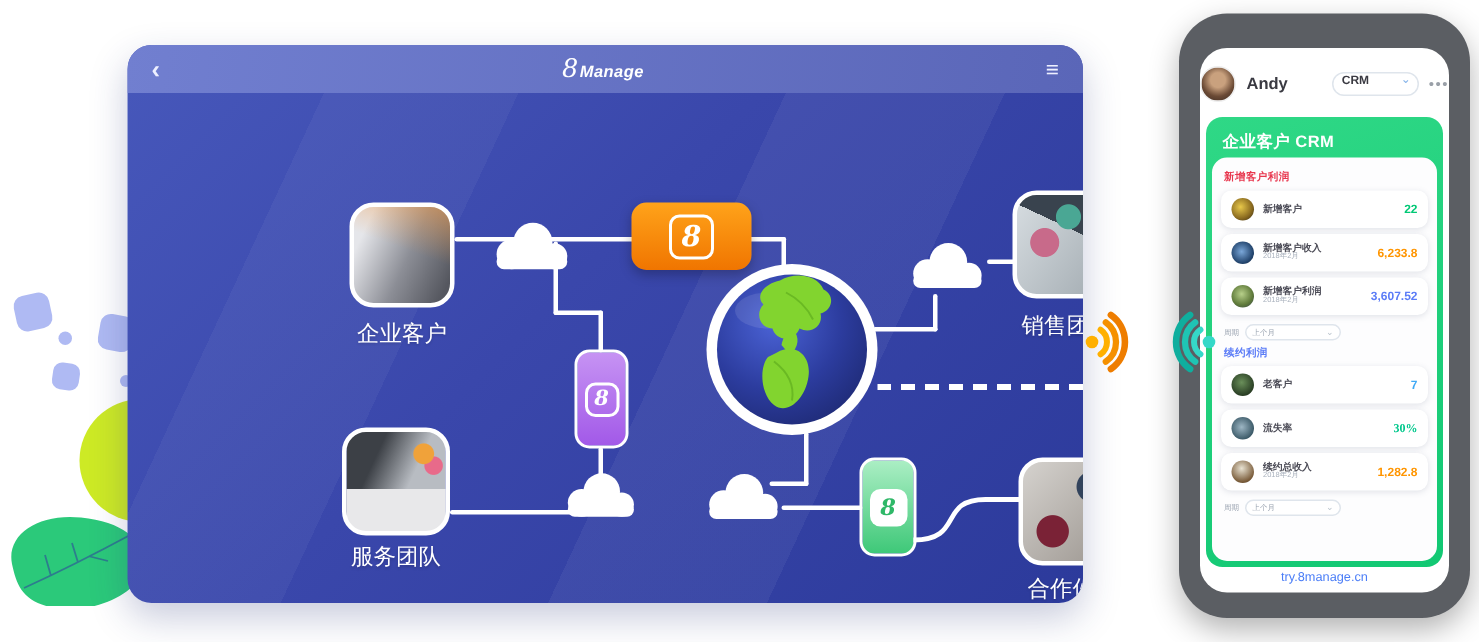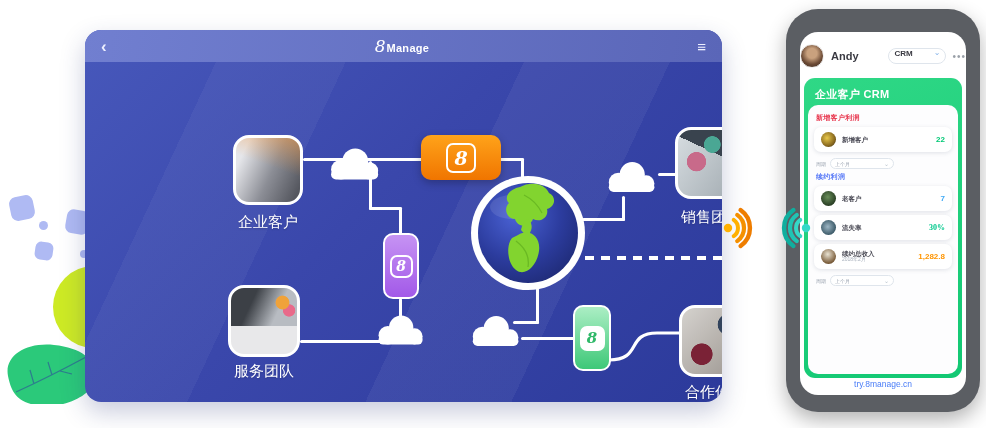--- a/index.html
+++ b/index.html
@@ -17,21 +17,21 @@
   #tablet{position:absolute;left:85px;top:30px;width:637px;height:372px;border-radius:16px;
     background:linear-gradient(135deg,#4758bb 0%,#3a47ab 45%,#2c3a9b 100%);
     box-shadow:0 10px 24px rgba(40,50,120,.25);overflow:hidden;}
   #tablet::after{content:"";position:absolute;inset:0;pointer-events:none;
     background:linear-gradient(115deg,transparent 18%,rgba(255,255,255,.045) 18% 34%,transparent 34% 56%,rgba(255,255,255,.05) 56% 74%,transparent 74%);}
   #tab-header{position:absolute;left:0;top:0;width:100%;height:32px;z-index:6;
     background:linear-gradient(100deg,#717fd0,#5a66b8);display:flex;align-items:center;justify-content:space-between;padding:0 16px;}
   #tab-back{color:#eef0ff;font-size:17px;line-height:1;font-weight:bold;cursor:pointer;}
   #tab-logo{color:#fff;display:flex;align-items:baseline;gap:1px;}
   #tab-logo .eight{font-family:"DejaVu Serif","Liberation Serif",serif;font-style:italic;font-size:17px;}
-  #tab-logo .word{font-weight:bold;font-size:11px;letter-spacing:.3px;text-align:center;}
+  #tab-logo .word{font-weight:bold;font-style:italic;font-size:11px;letter-spacing:.3px;text-align:center;}
   #tab-menu{color:#eef0ff;font-size:15px;line-height:1;cursor:pointer;}
 
   
   .line{position:absolute;background:#fff;z-index:1;border-radius:2px;}
   .cloud{position:absolute;z-index:2;}
   .photo{position:absolute;width:70px;height:70px;border:3px solid #fff;border-radius:16px;z-index:3;}
   .node-label{position:absolute;color:#fff;font-size:15px;text-align:center;z-index:3;text-shadow:0 1px 2px rgba(0,0,0,.2);}
   .appbox{position:absolute;z-index:3;display:flex;align-items:center;justify-content:center;}
   .badge{display:flex;align-items:center;justify-content:center;border-radius:7px;
     font-family:"DejaVu Serif","Liberation Serif",serif;font-style:italic;font-weight:bold;}
@@ -244,20 +244,36 @@
         <div id="white-card">
           <div class="sec-title" style="color: rgb(232, 56, 79);">新增客户利润</div>
 
           <div class="mrow">
             <div class="ravatar av1"></div>
             <div class="rtext">
                 <div class="rlabel">新增客户</div>
               </div>
             <div class="rvalue" style="color: rgb(0, 200, 117);">22</div>
           </div>
+          <div class="mrow">
+            <div class="ravatar av2"></div>
+            <div class="rtext">
+              <div class="rlabel">新增客户收入</div>
+              <div class="rsub">2018年2月</div>
+            </div>
+            <div class="rvalue" style="color: rgb(255, 149, 0);">6,233.8</div>
+          </div>
+          <div class="mrow">
+            <div class="ravatar av3"></div>
+            <div class="rtext">
+              <div class="rlabel">新增客户利润</div>
+              <div class="rsub">2018年2月</div>
+            </div>
+            <div class="rvalue" style="color: rgb(91, 124, 247);">3,607.52</div>
+          </div>
 
           <div class="filter">
             <span class="flabel">周期</span>
             <span class="fselect">
               <span>上个月</span>
               <span class="fchev">⌄</span>
             </span>
           </div>
 
           <div class="sec-title" style="color: rgb(91, 124, 247);">续约利润</div>

